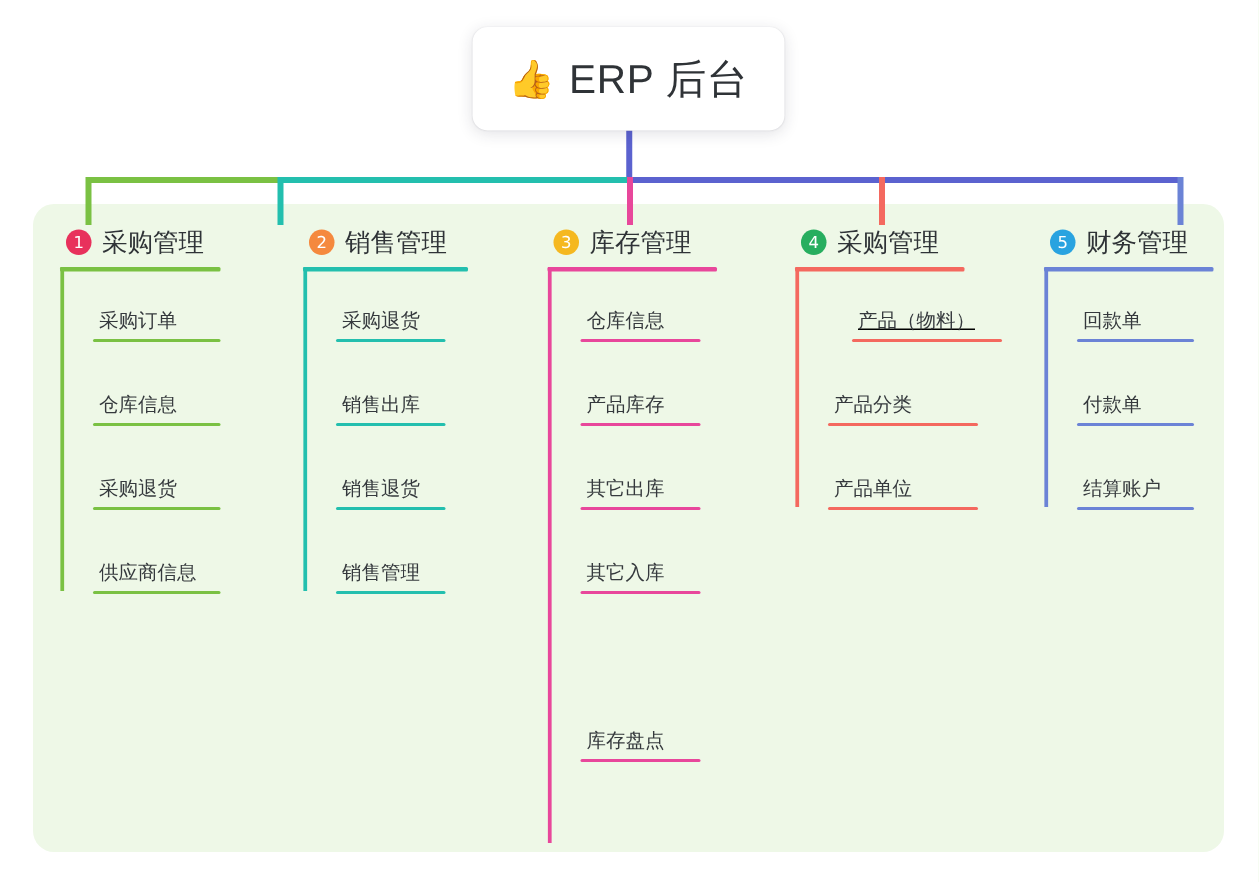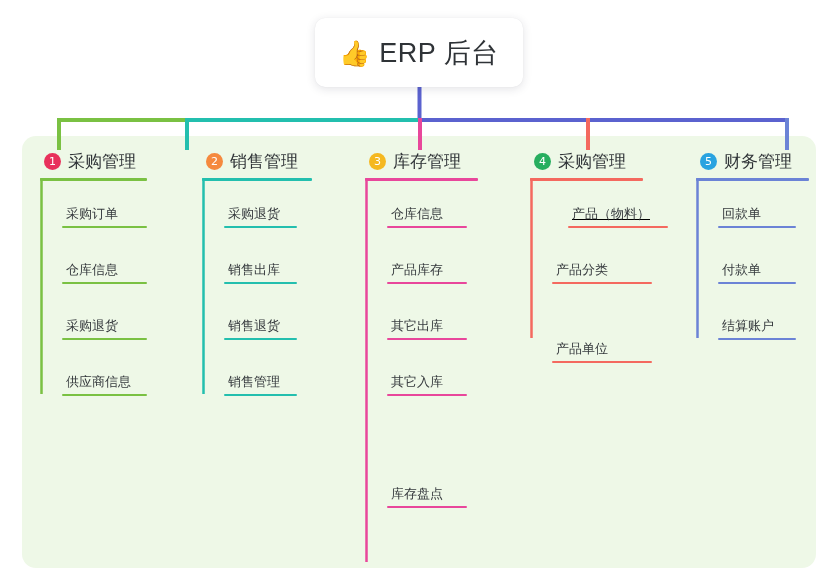--- a/index.html
+++ b/index.html
@@ -239,21 +239,21 @@
         </div>
         <div class="col-header-rule" style="background: rgb(244, 105, 95); width: 113px;"></div>
         <div class="leaf" style="position: absolute; left: 16px; top: 57px; text-decoration: underline;">
           <span class="leaf-label">产品（物料）</span>
           <div class="leaf-rule" style="background: rgb(244, 105, 95); width: 100px;"></div>
         </div>
         <div class="leaf" style="position: absolute; left: 0px; top: 113px;">
           <span class="leaf-label">产品分类</span>
           <div class="leaf-rule" style="background: rgb(244, 105, 95); width: 100px;"></div>
         </div>
-        <div class="leaf" style="position: absolute; left: 0px; top: 169px; margin-top: 23px;">
+        <div class="leaf" style="position: absolute; left: 0px; top: 169px;">
           <span class="leaf-label">产品单位</span>
           <div class="leaf-rule" style="background: rgb(244, 105, 95); width: 100px;"></div>
         </div>
       </div>
       <div class="column" style="left: 696px; top: 148px;">
         <div class="col-header">
           <span class="badge" style="background: rgb(41, 163, 224);">5</span>
           <span class="col-title">财务管理</span>
         </div>
         <div class="col-header-rule" style="background: rgb(107, 131, 214); width: 113px;"></div>

